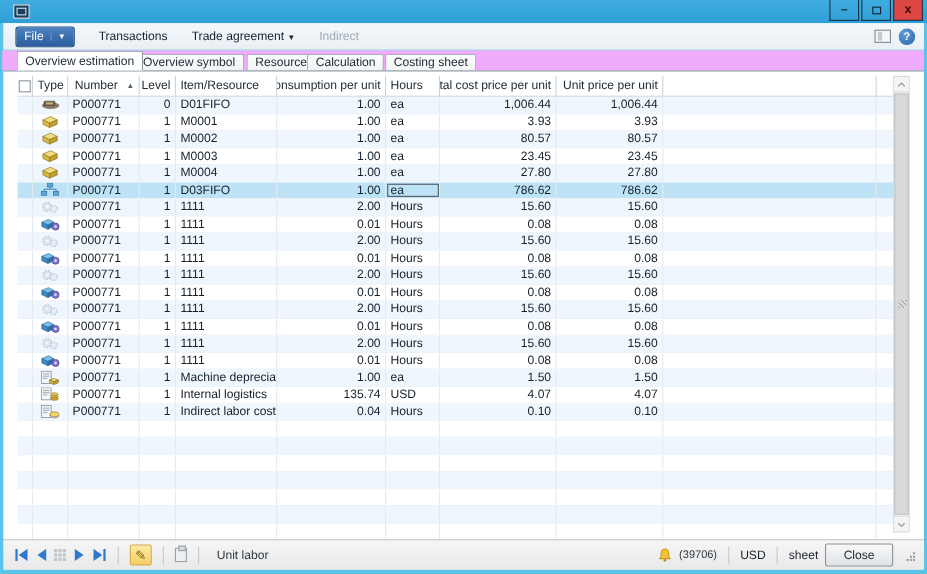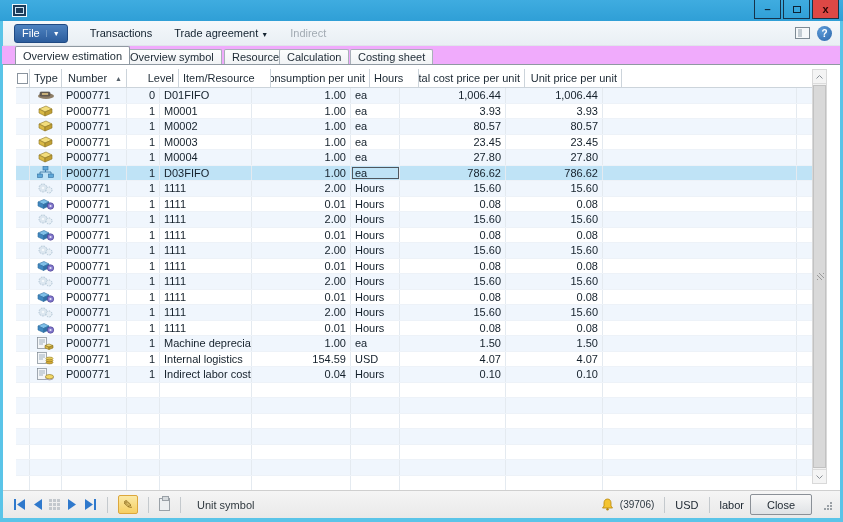--- a/index.html
+++ b/index.html
@@ -179,21 +179,21 @@
           <div class="cell" style="width: 14px; padding: 0px 1px;">
             <span class="checkbox"></span>
           </div>
           <div class="cell" style="width: 32px;">
             <span>Type</span>
           </div>
           <div class="cell" style="width: 65px; justify-content: flex-end;">
             <span>Number</span>
             <span class="sort-arrow">▲</span>
           </div>
-          <div class="cell r" style="width: 33px; margin-left: 19px;">
+          <div class="cell r" style="width: 33px;">
             <span>Level</span>
           </div>
           <div class="cell" style="width: 92px;">
             <span>Item/Resource</span>
           </div>
           <div class="cell r" style="width: 99px;">
             <span>Consumption per unit</span>
           </div>
           <div class="cell" style="width: 49px;">
             <span>Hours</span>
@@ -576,21 +576,21 @@
                   <rect x="2" y="6.5" width="4" height="1" fill="#9fb0bd"></rect>
                   <ellipse cx="12.5" cy="6.5" rx="3.5" ry="1.4" fill="#f2d867" stroke="#8c7322" stroke-width="0.6"></ellipse>
                   <ellipse cx="12.5" cy="8.5" rx="3.5" ry="1.4" fill="#e3bd45" stroke="#8c7322" stroke-width="0.6"></ellipse>
                   <ellipse cx="12.5" cy="10.5" rx="3.5" ry="1.4" fill="#d3a832" stroke="#8c7322" stroke-width="0.6"></ellipse>
                 </svg>
               </span>
             </div>
             <div class="cell" style="width: 65px;">P000771</div>
             <div class="cell r" style="width: 33px;">1</div>
             <div class="cell" style="width: 92px;">Internal logistics</div>
-            <div class="cell r" style="width: 99px;">154.59</div>
+            <div class="cell r" style="width: 99px;">135.74</div>
             <div class="cell" style="width: 49px;">USD</div>
             <div class="cell r" style="width: 106px;">4.07</div>
             <div class="cell r" style="width: 97px;">4.07</div>
             <div class="cell" style="width: 194px;"></div>
           </div>
           <div class="gridrow odd">
             <div class="cell" style="width: 14px;"></div>
             <div class="cell" style="width: 32px;">
               <span class="type-ico">
                 <svg width="17" height="13" viewBox="0 0 17 13">
@@ -744,30 +744,30 @@
           <polygon points="1,0 1,11 9,5.5" fill="#2f79cc"></polygon>
           <rect x="10" y="0" width="2" height="11" fill="#2f79cc"></rect>
         </svg>
       <div class="sep"></div>
       <div class="edit-btn">
           <span>✎</span>
         </div>
       <div class="sep"></div>
       <div class="paste-icon"></div>
       <div class="sep"></div>
-      <div class="status-label">Unit symbol</div>
+      <div class="status-label">Unit labor</div>
     </div>
     <div class="statusbar-right">
       <svg width="13" height="13" viewBox="0 0 13 13">
           <path d="M6.5 1 C4 1 3 3 3 5 L3 8 L1.5 10 L11.5 10 L10 8 L10 5 C10 3 9 1 6.5 1 Z" fill="#f4c430" stroke="#b8860b" stroke-width="0.8"></path>
           <circle cx="6.5" cy="11.3" r="1.2" fill="#b8860b"></circle>
         </svg>
       <span class="num">(39706)</span>
       <div class="sep"></div>
       <span>USD</span>
       <div class="sep"></div>
-      <span>labor</span>
+      <span>sheet</span>
       <div class="close-btn">Close</div>
       <div class="resize-grip"></div>
     </div>
   </div>
 
 </div>
 
 </body></html>

